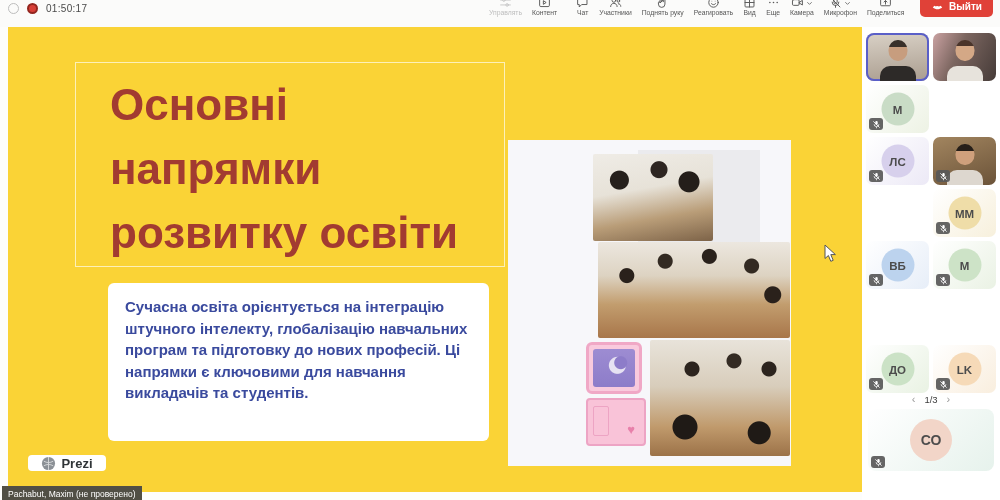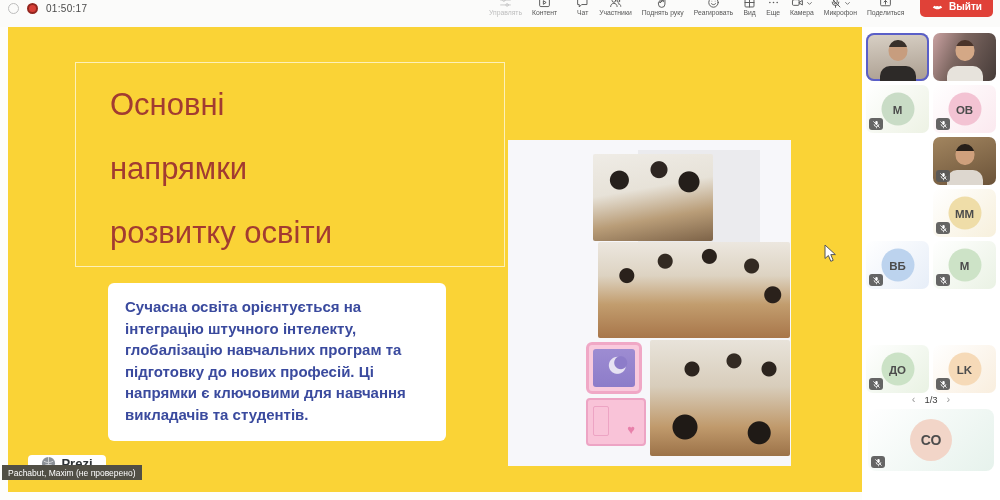--- a/index.html
+++ b/index.html
@@ -21,23 +21,23 @@
   .tb-item.disabled .tb-lb { color:#bdbdbd; }
   .tb-item.disabled svg path, .tb-item.disabled svg circle, .tb-item.disabled svg rect { stroke:#c9c9c9; }
   .leave-btn { position:absolute; right:7px; top:-4px; height:21px; background:#e04138; color:#fff;
                border-radius:5px; display:flex; align-items:center; gap:5px; padding:0 11px;
                font-size:10px; font-weight:bold; cursor:pointer; }
 
   
   .slide { position:absolute; left:8px; top:27px; width:854px; height:465px; background:#fad336; }
   .title-frame { position:absolute; left:67px; top:35px; width:430px; height:205px;
                  border:1px solid rgba(255,255,255,.65); }
-  .slide-title { position:absolute; left:102px; top:46px; font-size:31px; line-height:64px;
-                 font-weight:normal; color:#a23b31; white-space:pre-line; }
-  .text-card { position:absolute; left:100px; top:256px; width:338px; height:158px; background:#fff;
+  .slide-title { position:absolute; left:102px; top:46px; font-size:44px; line-height:64px;
+                 font-weight:bold; color:#a23b31; white-space:pre-line; }
+  .text-card { position:absolute; left:100px; top:256px; width:381px; height:158px; background:#fff;
                border-radius:6px; padding:13px 17px; }
   .text-card p { font-size:15px; line-height:21.5px; font-weight:bold; color:#3a4a9e; }
 
   .photo-panel { position:absolute; left:500px; top:113px; width:283px; height:326px;
                  background:#f7f7fa; overflow:hidden; }
   .grey-ph { position:absolute; left:130px; top:10px; width:122px; height:146px; background:#ebebee; }
   .photo { position:absolute; border-radius:2px; }
   .photo1 { left:85px; top:14px; width:120px; height:87px;
     background:
       radial-gradient(circle at 22% 30%, #26201c 0 9px, transparent 10px),
@@ -72,21 +72,21 @@
   .comp-base { margin-top:4px; width:60px; height:48px; background:#f9c3d8; border:2px solid #eda4c4;
                border-radius:4px; position:relative; }
   .comp-base::before { content:""; position:absolute; left:5px; top:6px; width:14px; height:28px;
                border:1.5px solid #eda4c4; border-radius:2px; }
   .comp-base::after { content:"\2665"; position:absolute; right:9px; bottom:7px; color:#e880aa; font-size:13px; }
 
   .prezi { position:absolute; left:20px; top:428px; width:78px; height:16px; background:#fff;
            border-radius:4px; display:flex; align-items:center; justify-content:center; gap:5px; cursor:pointer; }
   .prezi-label { font-size:13px; font-weight:bold; color:#2f3437; }
 
-  .tooltip { position:absolute; left:2px; top:465px; background:#514f45; color:#fff; font-size:8.5px;
+  .tooltip { position:absolute; left:2px; top:486px; background:#514f45; color:#fff; font-size:8.5px;
              padding:2.5px 6px; border-radius:0; white-space:nowrap; z-index:5; }
 
   .cursor { position:absolute; left:824px; top:244px; z-index:6; }
 
   
   .sidebar { position:absolute; left:862px; top:27px; width:138px; height:473px; background:#fff; }
   .pgrid { position:absolute; left:866px; top:33px; width:130px; height:360px; }
   .tile { position:absolute; width:63px; height:48px; border-radius:7px; overflow:hidden; cursor:pointer;
           background:linear-gradient(135deg,#f7f7f5,#efefec); }
   .tile.active { box-shadow:inset 0 0 0 2px #5a5fc8; border-radius:8px; }
@@ -293,22 +293,22 @@
     <div class="tile" style="left: 0px; top: 52px; background: linear-gradient(135deg, rgb(255, 255, 255) 0%, rgb(237, 242, 228) 100%);">
       <span class="circle" style="background:#c9dcc6">М</span>
       <span class="mbadge">
         <svg width="9" height="9" viewBox="0 0 12 12">
           <rect x="4.4" y="1.2" width="3.2" height="5.2" rx="1.6" fill="#fff"></rect>
           <path d="M2.8 5.6a3.2 3.2 0 006.4 0M6 8.8V11" stroke="#fff" fill="none"></path>
           <path d="M1.8 1.8l8.4 8.4" stroke="#fff" stroke-width="1.1"></path>
         </svg>
       </span>
     </div>
-    <div class="tile" style="left: 67px; top: 52px; background: linear-gradient(135deg, rgb(255, 255, 255) 0%, rgb(251, 233, 239) 100%);">
-      <span class="circle" style="background:#f3c3d3">ОВ</span>
+    <div class="tile" style="left: 0px; top: 104px; background: linear-gradient(135deg, rgb(255, 255, 255) 0%, rgb(236, 233, 246) 100%);">
+      <span class="circle" style="background:#d7d0ec">ЛС</span>
       <span class="mbadge">
         <svg width="9" height="9" viewBox="0 0 12 12">
           <rect x="4.4" y="1.2" width="3.2" height="5.2" rx="1.6" fill="#fff"></rect>
           <path d="M2.8 5.6a3.2 3.2 0 006.4 0M6 8.8V11" stroke="#fff" fill="none"></path>
           <path d="M1.8 1.8l8.4 8.4" stroke="#fff" stroke-width="1.1"></path>
         </svg>
       </span>
     </div>
     <div class="tile v-woman2" style="left: 67px; top: 104px;">
       <div class="vface"></div>

